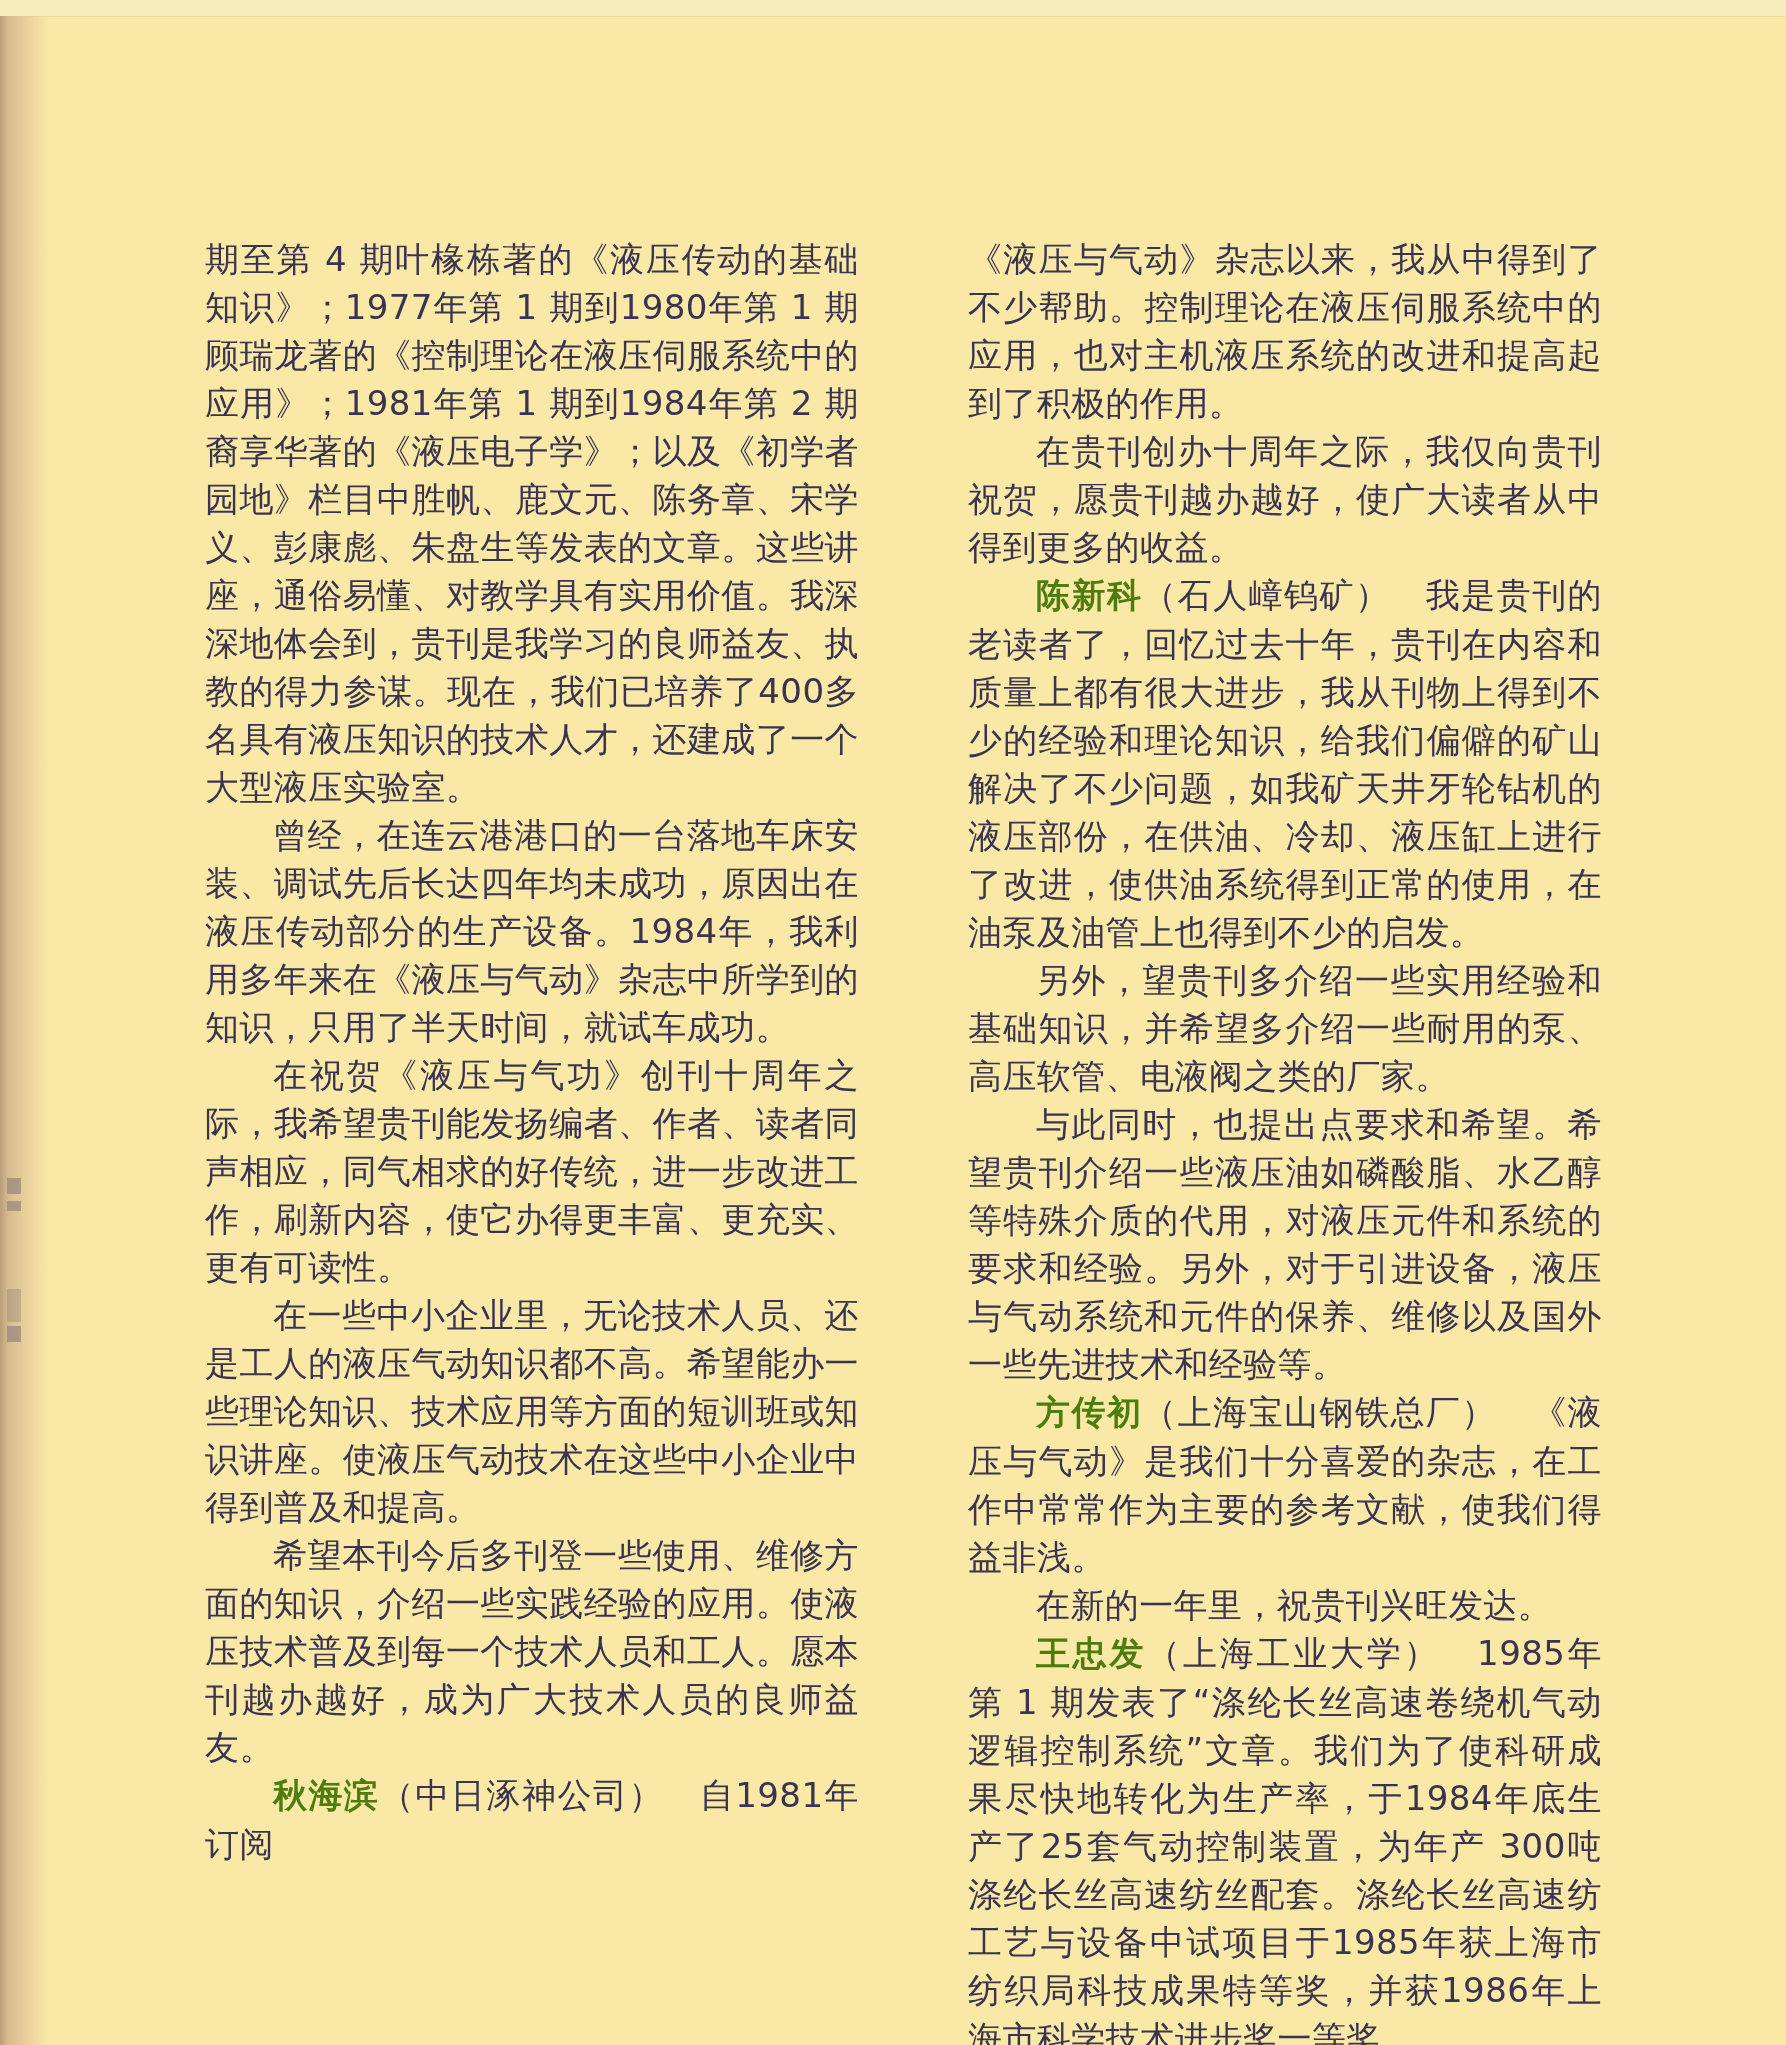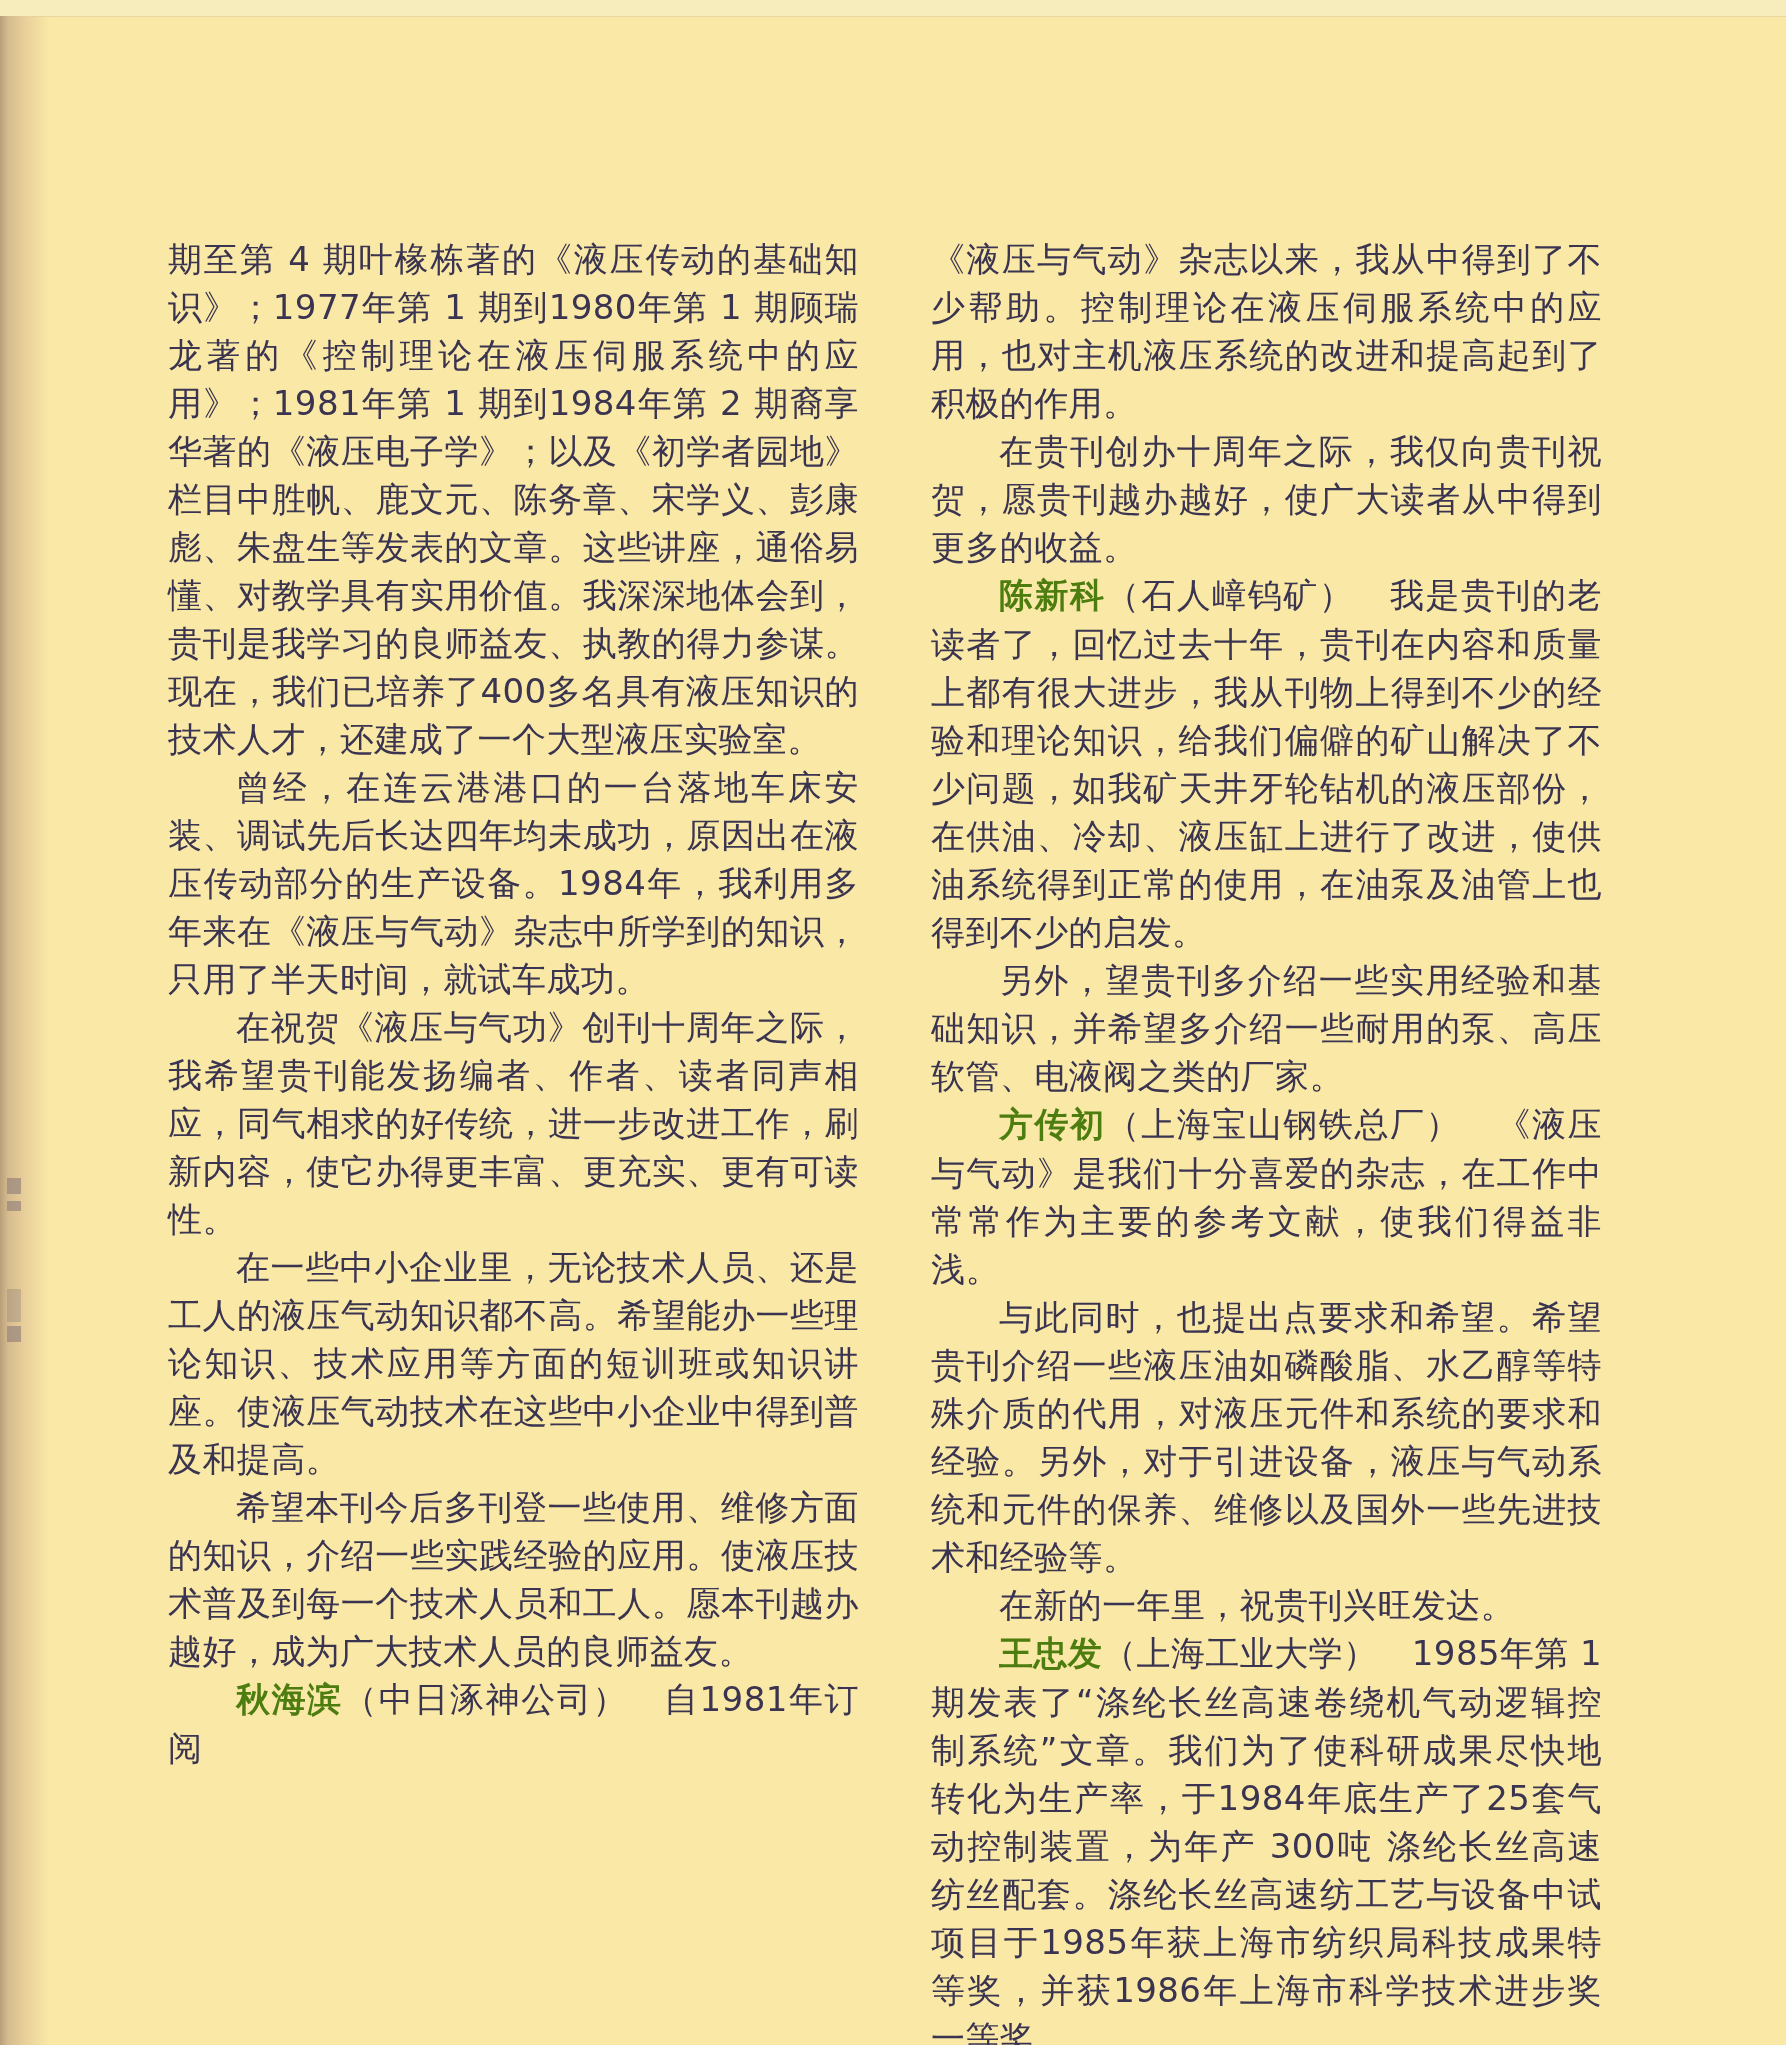--- a/index.html
+++ b/index.html
@@ -61,20 +61,21 @@
       font-weight: bold;
       font-family: Liberation Serif, serif;
       color: #4d7c0f;
     }
     .affil {
       font-family: "DejaVu Sans", "Liberation Sans", sans-serif;
       font-weight: normal;
     }
     .body-text {
       font-family: "DejaVu Sans", "Liberation Sans", sans-serif;
+      margin-left: 37px;
     }
   </style>
 </head>
 <body>
 
 <div class="page">
   <div class="top-strip"></div>
   <div class="spine-shadow"></div>
   <div class="spine-mark" style="top:1178px;height:16.4px;"></div>
   <div class="spine-mark" style="top:1201px;height:10.2px;"></div>
@@ -109,24 +110,24 @@
     <p class="para indent body-text">
       <span>在贵刊创办十周年之际，我仅向贵刊祝贺，愿贵刊越办越好，使广大读者从中得到更多的收益。</span>
     </p>
     <p class="para indent body-text">
       <span class="speaker">陈新科</span><span class="affil">（石人嶂钨矿）</span><span>　我是贵刊的老读者了，回忆过去十年，贵刊在内容和质量上都有很大进步，我从刊物上得到不少的经验和理论知识，给我们偏僻的矿山解决了不少问题，如我矿天井牙轮钻机的液压部份，在供油、冷却、液压缸上进行了改进，使供油系统得到正常的使用，在油泵及油管上也得到不少的启发。</span>
     </p>
     <p class="para indent body-text">
       <span>另外，望贵刊多介绍一些实用经验和基础知识，并希望多介绍一些耐用的泵、高压软管、电液阀之类的厂家。</span>
     </p>
     <p class="para indent body-text">
-      <span class="speaker">方传初</span><span class="affil">（上海宝山钢铁总厂）</span><span>　《液压与气动》是我们十分喜爱的杂志，在工作中常常作为主要的参考文献，使我们得益非浅。</span>
+      <span>与此同时，也提出点要求和希望。希望贵刊介绍一些液压油如磷酸脂、水乙醇等特殊介质的代用，对液压元件和系统的要求和经验。另外，对于引进设备，液压与气动系统和元件的保养、维修以及国外一些先进技术和经验等。</span>
     </p>
     <p class="para indent body-text">
-      <span>与此同时，也提出点要求和希望。希望贵刊介绍一些液压油如磷酸脂、水乙醇等特殊介质的代用，对液压元件和系统的要求和经验。另外，对于引进设备，液压与气动系统和元件的保养、维修以及国外一些先进技术和经验等。</span>
+      <span class="speaker">方传初</span><span class="affil">（上海宝山钢铁总厂）</span><span>　《液压与气动》是我们十分喜爱的杂志，在工作中常常作为主要的参考文献，使我们得益非浅。</span>
     </p>
     <p class="para indent body-text">
       <span>在新的一年里，祝贵刊兴旺发达。</span>
     </p>
     <p class="para indent body-text">
       <span class="speaker">王忠发</span><span class="affil">（上海工业大学）</span><span>　1985年第 1 期发表了“涤纶长丝高速卷绕机气动逻辑控制系统”文章。我们为了使科研成果尽快地转化为生产率，于1984年底生产了25套气动控制装置，为年产 300吨 涤纶长丝高速纺丝配套。涤纶长丝高速纺工艺与设备中试项目于1985年获上海市纺织局科技成果特等奖，并获1986年上海市科学技术进步奖一等奖。</span>
     </p>
   </div>
 
 </div>

